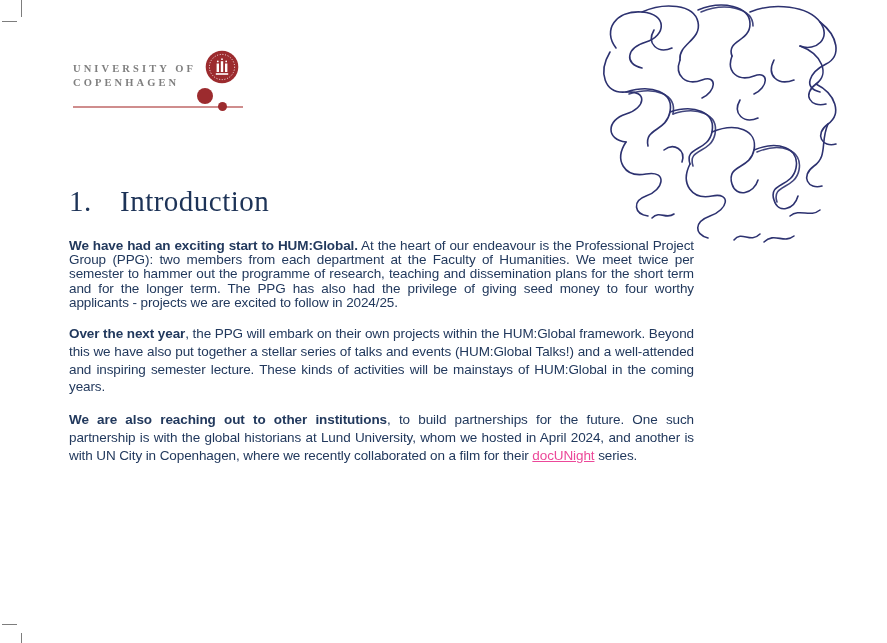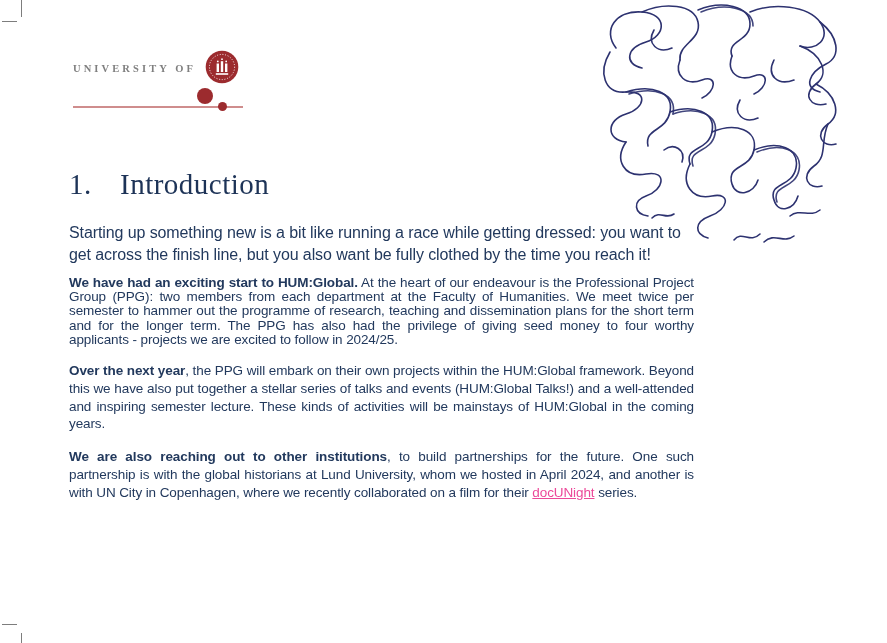--- a/index.html
+++ b/index.html
@@ -18,21 +18,21 @@
   .logo-line{
     font-family:"Liberation Serif",serif;
     font-size:10.5px;font-weight:700;letter-spacing:3.1px;
     color:#7f7f7f;line-height:14px;white-space:nowrap;
   }
   #logo-seal{position:absolute;left:132px;top:-12px;width:34px;height:34px;}
   #logo-bigdot{position:absolute;left:124px;top:26px;width:16px;height:16px;border-radius:50%;background:#9c2b2e;}
   #logo-rule{position:absolute;left:0px;top:44px;width:170px;height:1.5px;background:#cf8d8d;}
   #logo-smalldot{position:absolute;left:145px;top:40px;width:9px;height:9px;border-radius:50%;background:#9c2b2e;}
   
-  #article{position:absolute;left:69px;top:167px;width:625px;}
+  #article{position:absolute;left:69px;top:184px;width:625px;}
   #section-title{
     font-family:"Liberation Serif",serif;
     font-size:29px;font-weight:400;color:#1d3357;
     line-height:34px;margin:0 0 21px 0;letter-spacing:0.5px;
   }
   .sec-num{display:inline-block;width:51px;}
   #lead{
     font-size:16px;line-height:22px;color:#22395d;
     margin:0 0 10px 0;letter-spacing:-0.1px;
   }
@@ -90,39 +90,39 @@
     <g transform="translate(3,2)" opacity="0.9">
       <path d="M76,112 C100,104 122,112 118,132 C114,152 90,146 96,164"></path>
       <path d="M160,150 C184,140 206,148 202,168 C198,188 174,182 180,200"></path>
       <path d="M32,92 C58,84 80,92 76,112"></path>
       <path d="M104,10 C128,0 156,6 156,24"></path>
     </g>
   </svg>
 
   <div id="logo">
     <div class="logo-line">UNIVERSITY OF</div>
+    <div class="logo-line">COPENHAGEN</div>
     <svg id="logo-seal" viewBox="0 0 34 34">
       <circle cx="17" cy="17" r="16.3" fill="#9c2b2e"></circle>
       <circle cx="17" cy="17" r="12.6" fill="none" stroke="#ffffff" stroke-width="0.9" stroke-dasharray="1,1.7"></circle>
       <rect x="11.6" y="13.5" width="2.4" height="8.5" fill="#ffffff"></rect>
       <rect x="15.8" y="11.2" width="2.4" height="10.8" fill="#ffffff"></rect>
       <rect x="20.0" y="13.5" width="2.4" height="8.5" fill="#ffffff"></rect>
       <rect x="10.8" y="23.2" width="12.4" height="1.6" fill="#ffffff"></rect>
       <circle cx="12.8" cy="11.4" r="0.9" fill="#ffffff"></circle>
       <circle cx="17" cy="9.2" r="0.9" fill="#ffffff"></circle>
       <circle cx="21.2" cy="11.4" r="0.9" fill="#ffffff"></circle>
     </svg>
     <div id="logo-bigdot"></div>
     <div id="logo-rule"></div>
     <div id="logo-smalldot"></div>
   </div>
 
   <div id="article">
     <h1 id="section-title"><span class="sec-num">1.</span><span>Introduction</span></h1>
-    <p id="lead">Starting up something new is a bit like running a race while getting dressed: you want to get across the finish line, but you also want be fully clothed by the time you reach it!</p>
     <div id="paragraphs">
         <p class="body-par tight"><span class="seg-bold">We have had an exciting start to HUM:Global.</span><span class="seg-normal"> At the heart of our endeavour is the Professional Project Group (PPG): two members from each department at the Faculty of Humanities. We meet twice per semester to hammer out the programme of research, teaching and dissemination plans for the short term and for the longer term. The PPG has also had the privilege of giving seed money to four worthy applicants - projects we are excited to follow in 2024/25.</span></p>
         <p class="body-par"><span class="seg-bold">Over the next year</span><span class="seg-normal">, the PPG will embark on their own projects within the HUM:Global framework. Beyond this we have also put together a stellar series of talks and events (HUM:Global </span><span class="seg-italic">Talks!</span><span class="seg-normal">) and a well-attended and inspiring semester lecture. These kinds of activities will be mainstays of HUM:Global in the coming years.</span></p>
         <p class="body-par"><span class="seg-bold">We are also reaching out to other institutions</span><span class="seg-normal">, to build partnerships for the future. One such partnership is with the global historians at Lund University, whom we hosted in April 2024, and another is with UN City in Copenhagen, where we recently collaborated on a film for their </span><a class="seg-link">docUNight</a><span class="seg-normal"> series.</span></p>
       </div>
   </div>
 
 </div>
 
 </body></html>

